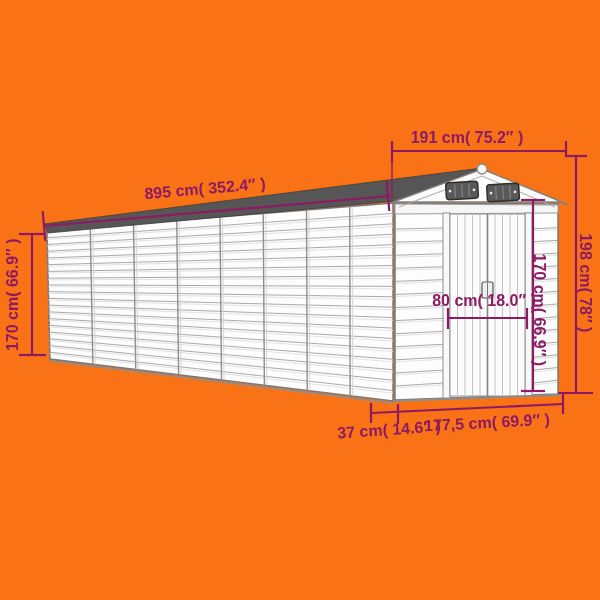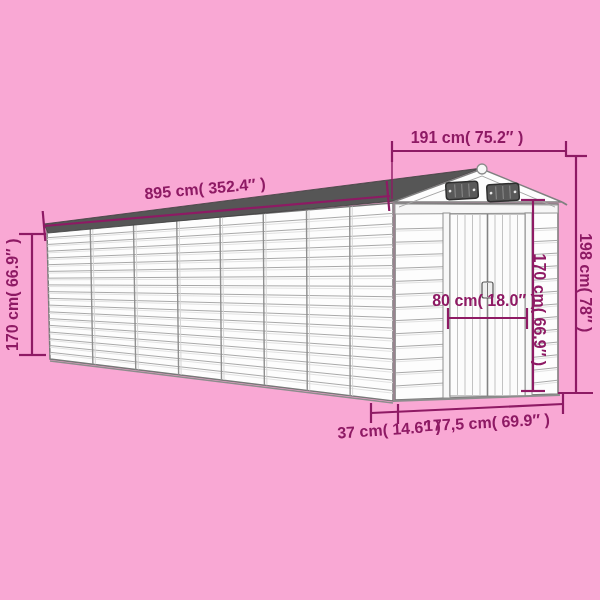--- a/index.html
+++ b/index.html
@@ -1,17 +1,17 @@
 <!DOCTYPE html>
 <html style="--accent: #8E1A64;"><head>
 <meta charset="utf-8">
 <style>
   html,body{margin:0;padding:0;background:#ffffff;}
   .canvas{
-    position:relative;width:600px;height:600px;background:#f9a8d4;overflow:hidden;
+    position:relative;width:600px;height:600px;background:#f97316;overflow:hidden;
     font-family:"Liberation Sans", sans-serif;
   }
   .canvas svg{position:absolute;left:0;top:0;}
   .dim{stroke:var(--accent,#8E1A64);stroke-width:2.2;fill:none;}
   .dimthin{stroke:var(--accent,#8E1A64);stroke-width:1.4;fill:none;}
   .outline{stroke:#787878;stroke-width:1.5;fill:#fdfdfd;}
   .thin{stroke:#a8a8a8;stroke-width:1;fill:none;}
   .dimlabel{
     position:absolute;color:var(--accent,#8E1A64);font-weight:bold;
     font-size:16px;text-align:center;white-space:nowrap;line-height:1.1;

